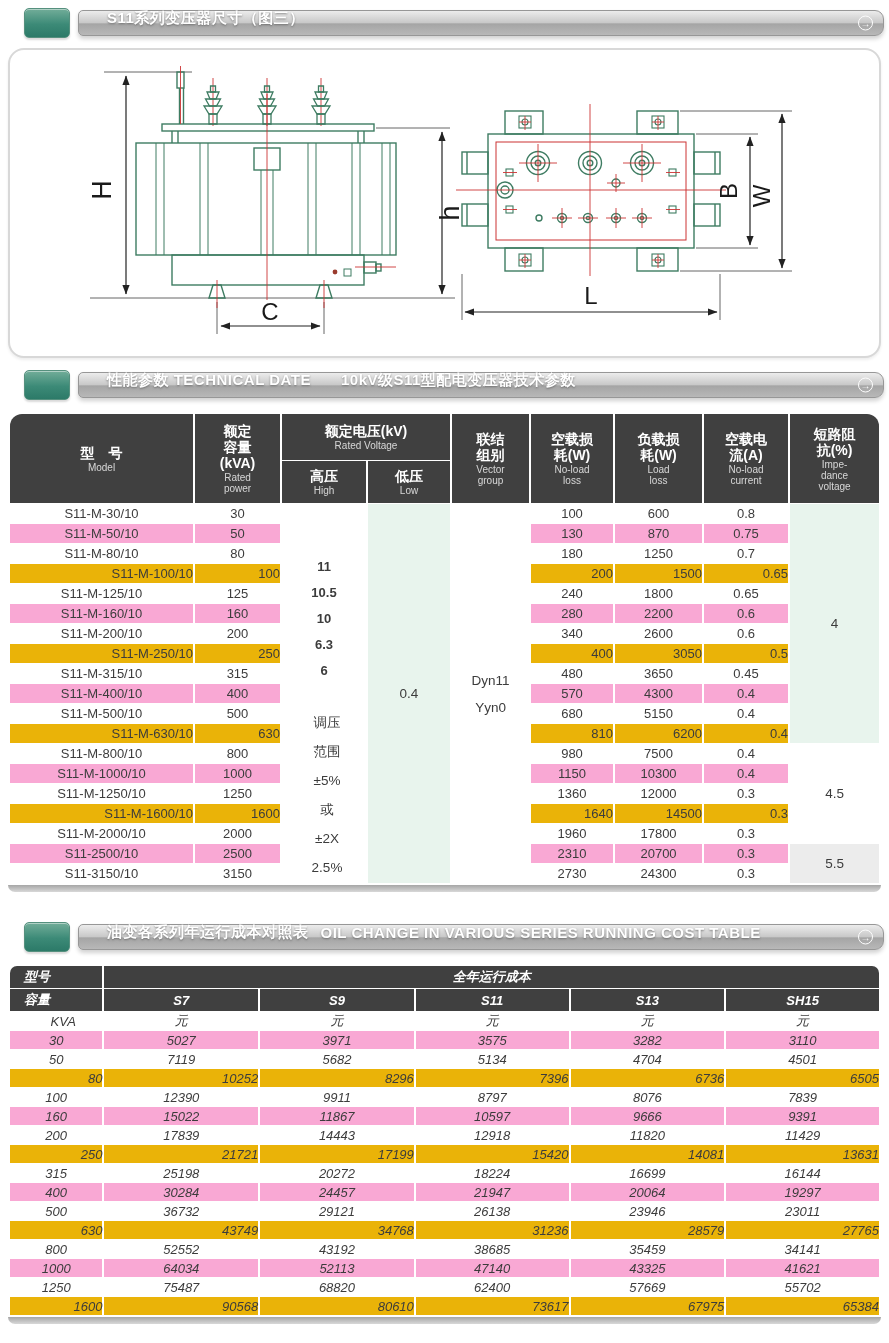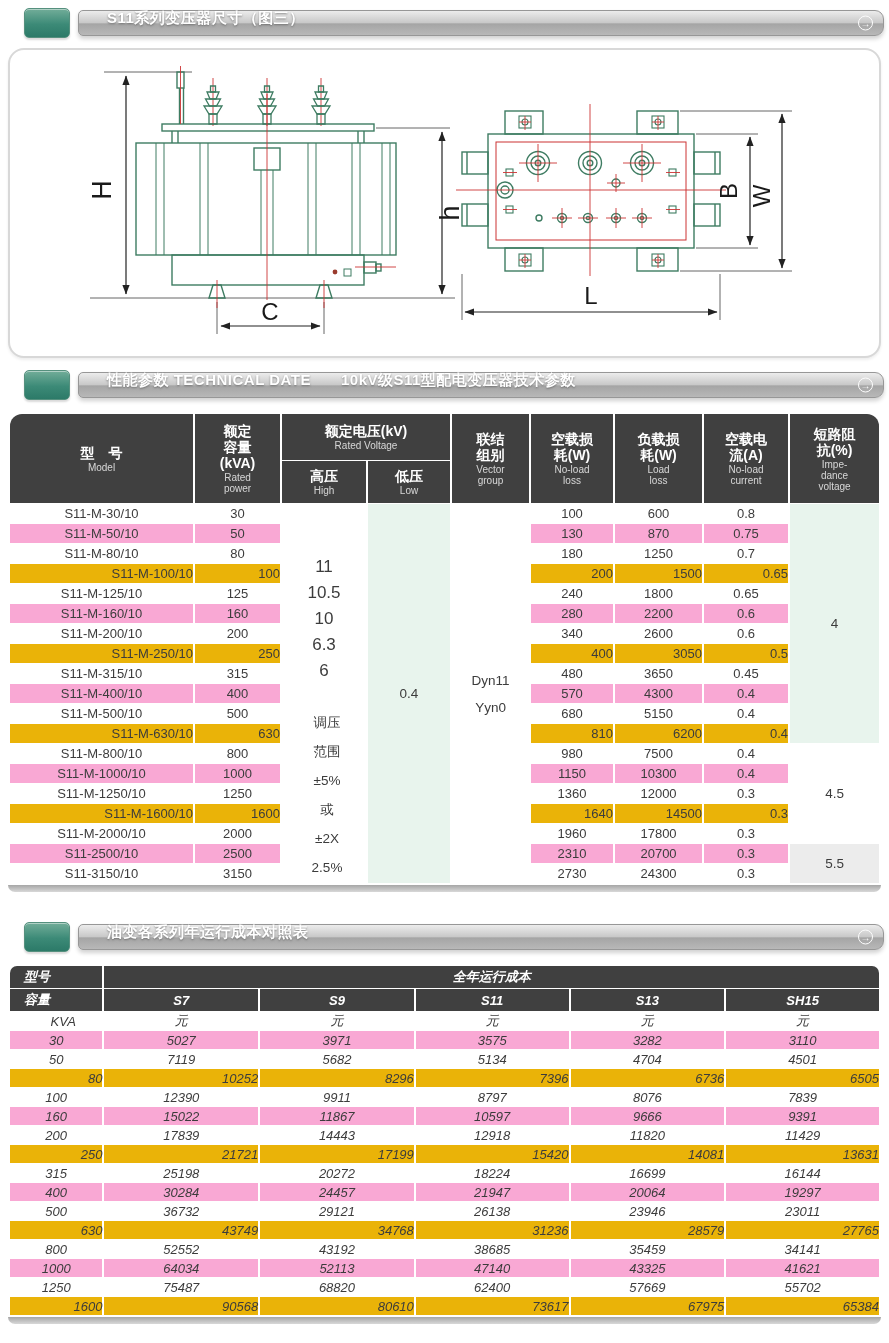--- a/index.html
+++ b/index.html
@@ -46,21 +46,21 @@
   th .cn  { font-size: 14px; line-height: 16px; white-space: pre-line; }
   th .en  { font-size: 10px; line-height: 11px; font-weight: normal; color: rgba(255,255,255,.78); white-space: pre-line; margin-top: 1px; }
   td { font-size: 13px; text-align: center; height: 19px; padding: 0; color: #3c3c3c; background: #fff; }
   .stripe-g { background: #f9a8d4; }
   .stripe-y { background: #eab308; text-align: right; }
   .tech-table thead tr:first-child { height: 46px; }
   .tech-table thead tr:last-child  { height: 42px; }
   .tech-table thead tr:first-child th:first-child { border-top-left-radius: 12px; }
   .tech-table thead tr:first-child th:last-child  { border-top-right-radius: 12px; }
   .hv-cell { position: relative; vertical-align: top; }
-  .hv-values { position: absolute; left: 0; right: 0; top: 50px; line-height: 26px; font-size: 17px; }
+  .hv-values { position: absolute; left: 0; right: 0; top: 50px; line-height: 26px; font-size: 13px; font-weight: bold; }
   .hv-tap    { position: absolute; left: 6px; right: 0; top: 204px; line-height: 29px; font-size: 13.5px; }
   .lv-cell  { background: #e8f4ed; vertical-align: middle; font-size: 13.5px; }
   .vector-cell { vertical-align: middle; line-height: 27px; font-size: 13.5px; }
   .imp-cell { vertical-align: middle; font-size: 13.5px; }
   .imp-green { background: #e8f4ed; }
   .imp-white { background: #fff; }
   .imp-gray  { background: #ececec; }
   .table-shadow {
     height: 7px; margin: 1px 8px 0; border-radius: 0 0 10px 10px;
     background: linear-gradient(180deg, #a6a6a6, #d8d8d8);
@@ -516,20 +516,21 @@
         <td>0.3</td>
       </tr>
     </tbody>
 </table>
 <div class="table-shadow"></div>
 
 <div class="section-bar" style="margin-top:30px">
   <div class="section-tab"></div>
   <div class="section-strip">
     <span class="section-title">油变各系列年运行成本对照表</span>
+    <span class="section-title" style="margin-left:12px">OIL CHANGE IN VARIOUS SERIES RUNNING COST TABLE</span>
     <span class="arrow-badge">→</span>
   </div>
 </div>
 
 <table class="cost-table">
   <colgroup>
     <col style="width:92px">
       <col style="width:153px">
       <col style="width:153px">
     <col style="width:152px">

